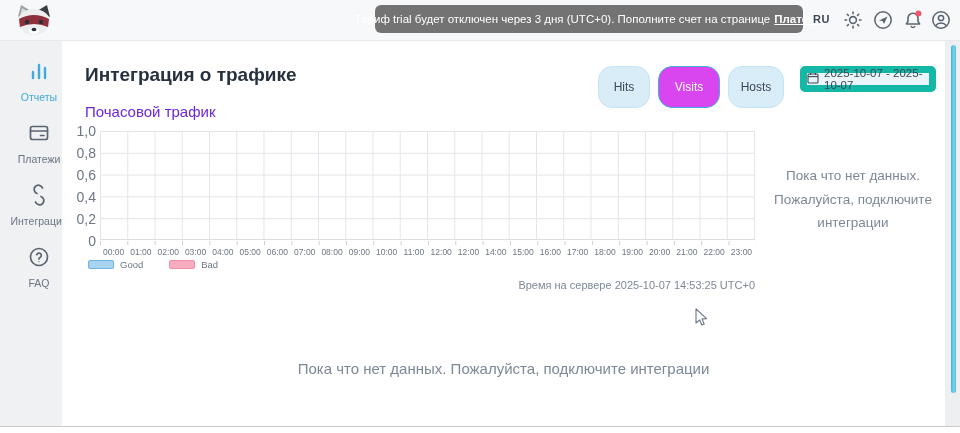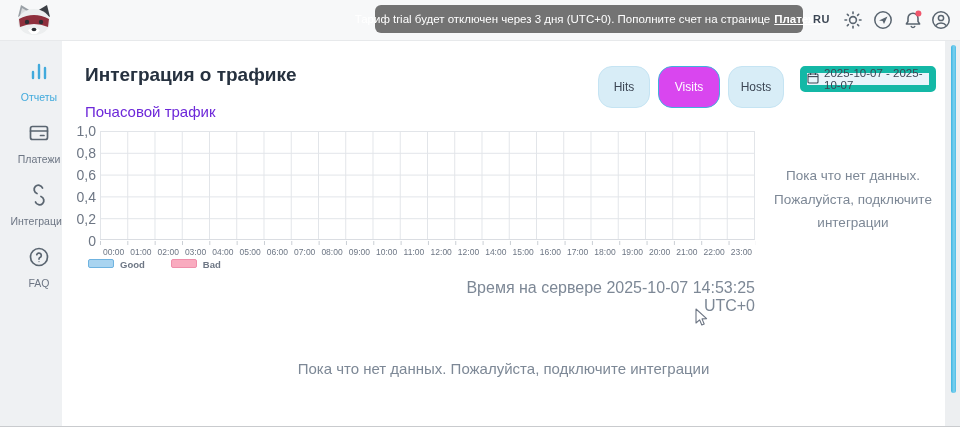--- a/index.html
+++ b/index.html
@@ -44,28 +44,28 @@
             linear-gradient(#e2e5e9 1px, transparent 1px),
             linear-gradient(90deg, #e2e5e9 1px, transparent 1px);
           background-size: 100% 21.8px, calc(100%/24) 100%; }
   .ylabels { position:absolute; left:70px; top:131px; width:26px; height:110px; }
   .ylabels span { position:absolute; right:0; transform:translateY(-50%); font-size:14px; color:#6d7684; }
   .ticks { position:absolute; left:100px; top:241px; width:656px; height:4px;
            background-image:linear-gradient(90deg,#c9ced4 1px, transparent 1px);
            background-size: calc(100%/24) 100%; }
   .xlabels { position:absolute; left:100px; top:247px; width:655px; display:flex; }
   .xlabels span { flex:1; text-align:center; font-size:8.5px; color:#6d7684; }
-  .legend { position:absolute; left:88px; top:259px; display:flex; align-items:flex-start; font-size:9.5px; color:#6d7684;font-weight:bold; }
+  .legend { position:absolute; left:88px; top:259px; display:flex; align-items:center; font-size:9.5px; color:#6d7684; }
   .swatch { width:26px; height:9px; border-radius:2px; margin-right:6px; }
   .swatch.good { background:#a9d4f0; border:1px solid #6fb3e0; }
   .swatch.bad { background:#f9abbf; border:1px solid #ef8fab; margin-left:26px; }
 
   .side-msg { position:absolute; left:758px; top:164px; width:190px; text-align:center;
               font-size:13.5px; color:#7d8896; line-height:1.75; }
-  .server-time { position:absolute; left:455px; top:279px; width:300px; text-align:right; font-size:16px; color:#7d8896; }
+  .server-time { position:absolute; left:455px; top:279px; width:300px; text-align:right; font-size:11px; color:#7d8896; }
   .bottom-msg { position:absolute; left:62px; top:360px; width:883px; text-align:center; font-size:15px; color:#7d8896; }
 
   .scrollbar { position:absolute; left:951px; top:45px; width:5px; height:348px; border-radius:3px;
                background:linear-gradient(90deg,#3db4e2 0%, #7fd2ef 60%, #4cbbe6 100%); cursor:pointer; }
   .bottom-line { position:absolute; left:0; top:426px; width:960px; height:1px; background:#c9cbce; }
   .bottom-strip { position:absolute; left:0; top:427px; width:960px; height:6px; background:#ffffff; }
 
   .cursor { position:absolute; left:694px; top:308px; width:14px; height:20px; z-index:9; }
 </style>
 </head>

